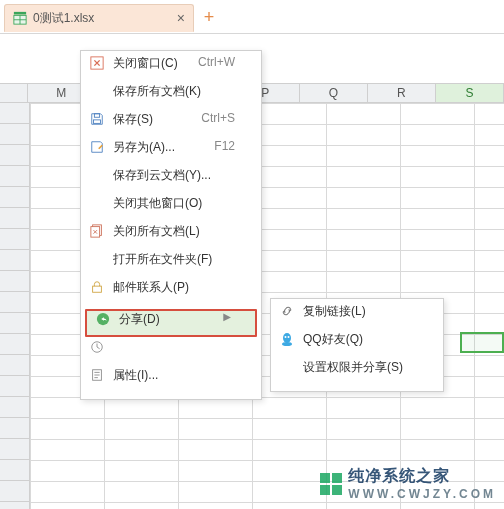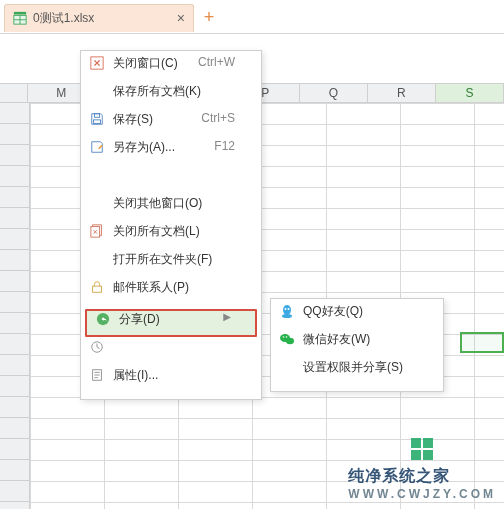--- a/index.html
+++ b/index.html
@@ -129,21 +129,20 @@
   }
   .submenu .mi { height: 28px; }
 
   
   .watermark {
     position: absolute; right: 8px; bottom: 8px;
     display: flex; align-items: center; gap: 6px;
     opacity: 0.86;
     font-size: 16px; font-weight: bold; color: #163b63;
     letter-spacing: 1px;
-    flex-direction: column;
   }
   .wm-logo {
     width: 22px; height: 22px;
     display: grid; grid-template-columns: 1fr 1fr; grid-template-rows: 1fr 1fr; gap: 2px;
   }
   .wm-logo span { background: #1ea864; }
   .wm-sub { font-size: 12px; color: #5c7381; font-weight: bold; letter-spacing: 3px; }
 
   svg { display: block; }
 </style>
@@ -236,20 +235,21 @@
         <svg viewBox="0 0 16 16" width="14" height="14">
             <path d="M2 2h10l2 2v10H2z" fill="none" stroke="#4a7fbf"></path>
             <path d="M10 10l4-4" stroke="#e8a23a" stroke-width="2"></path>
           </svg>
       </span>
       <span class="lbl">另存为(A)...</span>
       <span class="acc">F12</span>
     </div>
     <div class="mi">
       <span class="spacer"></span>
+      <span class="lbl">保存到云文档(Y)...</span>
     </div>
     <div class="mi">
       <span class="spacer"></span>
       <span class="lbl">关闭其他窗口(O)</span>
     </div>
     <div class="mi">
       <span class="icn">
         <svg viewBox="0 0 16 16" width="14" height="14">
             <rect x="3" y="1" width="10" height="12" fill="none" stroke="#cc6e56"></rect>
             <rect x="1" y="3" width="10" height="12" fill="#fff" stroke="#cc6e56"></rect>
@@ -296,41 +296,38 @@
             <line x1="5" y1="5" x2="11" y2="5" stroke="#8a8a8a"></line>
             <line x1="5" y1="8" x2="11" y2="8" stroke="#8a8a8a"></line>
             <line x1="5" y1="11" x2="9" y2="11" stroke="#8a8a8a"></line>
           </svg>
       </span>
       <span class="lbl">属性(I)...</span>
     </div>
   </div>
 
   <div class="submenu">
+    <div class="mi">
+      <span class="icn">
+        <svg viewBox="0 0 16 16" width="14" height="14">
+            <path d="M6 10a3 3 0 010-4l2-2a3 3 0 014 4M10 6a3 3 0 010 4l-2 2a3 3 0 01-4-4" fill="none" stroke="#7a7a7a" stroke-width="1.2"></path>
+          </svg>
+      </span>
+      <span class="lbl">复制链接(L)</span>
+    </div>
     <div class="mi">
       <span class="icn">
         <svg viewBox="0 0 16 16" width="16" height="16">
             <ellipse cx="8" cy="7" rx="4" ry="5" fill="#3da9e3"></ellipse>
             <ellipse cx="8" cy="13" rx="5" ry="2" fill="#3da9e3"></ellipse>
             <circle cx="6.5" cy="6" r="1" fill="#fff"></circle>
             <circle cx="9.5" cy="6" r="1" fill="#fff"></circle>
           </svg>
       </span>
       <span class="lbl">QQ好友(Q)</span>
-    </div>
-    <div class="mi">
-      <span class="icn">
-        <svg viewBox="0 0 16 16" width="16" height="16">
-            <ellipse cx="6" cy="7" rx="5" ry="4" fill="#27b34c"></ellipse>
-            <ellipse cx="11" cy="10" rx="4" ry="3.2" fill="#27b34c"></ellipse>
-            <circle cx="4.5" cy="6" r="0.8" fill="#fff"></circle>
-            <circle cx="7.5" cy="6" r="0.8" fill="#fff"></circle>
-          </svg>
-      </span>
-      <span class="lbl">微信好友(W)</span>
     </div>
     <div class="mi">
       <span class="spacer"></span>
       <span class="lbl">设置权限并分享(S)</span>
     </div>
   </div>
 
   <div class="watermark">
     <div class="wm-logo">
         <span></span>

